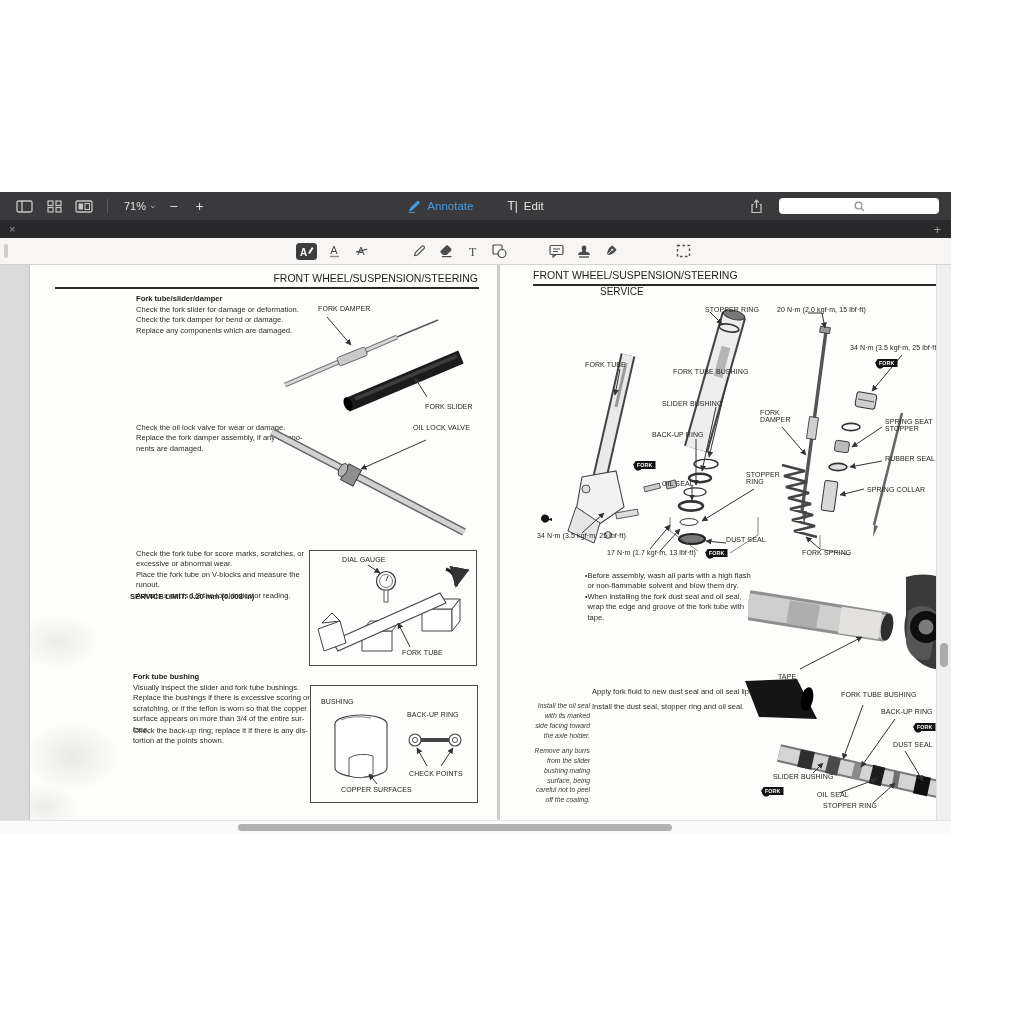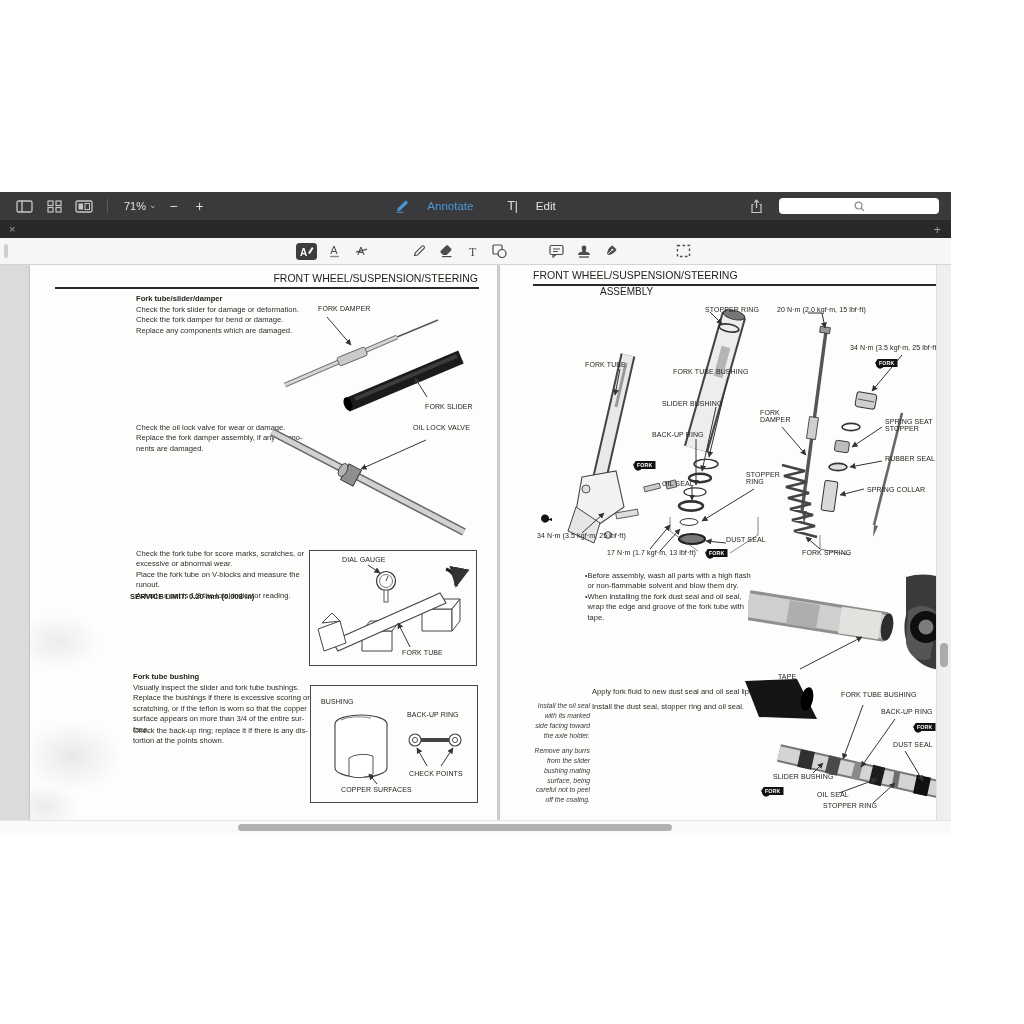--- a/index.html
+++ b/index.html
@@ -8,21 +8,21 @@
 
   
   .toolbar { height:28px; background:#3a3a3c; display:flex; align-items:center; position:relative; color:#d6d6d6; }
   .tb-left { display:flex; align-items:center; gap:8px; padding-left:13px; }
   .tb-icon { width:22px; height:18px; display:flex; align-items:center; justify-content:center; cursor:pointer; }
   .tb-sep { width:1px; height:14px; background:#5a5a5c; margin:0 4px; }
   .zoom-ctl { font-size:11px; color:#e3e3e3; display:flex; align-items:center; gap:3px; margin-left:4px; }
   .zoom-chev { font-size:9px; color:#b8b8b8; position:relative; top:-1px; }
   .zoom-btn { font-size:14px; color:#dcdcdc; width:18px; text-align:center; cursor:pointer; }
   .tb-center { position:absolute; left:0; right:0; display:flex; justify-content:center; gap:34px; pointer-events:none; }
-  .tb-mode { display:flex; align-items:center; gap:18px; font-size:11.5px; pointer-events:auto; cursor:pointer;text-align:right; }
+  .tb-mode { display:flex; align-items:center; gap:6px; font-size:11.5px; pointer-events:auto; cursor:pointer;text-align:right; }
   .annotate { color:#4699dd; }
   .edit { color:#e4e4e4; }
   .edit-ticon { font-size:12px; letter-spacing:0; }
   .tb-right { margin-left:auto; display:flex; align-items:center; gap:12px; padding-right:12px; }
   .searchbox { width:160px; height:16px; background:#ffffff; border-radius:4px; display:flex; align-items:center; justify-content:center; cursor:text; }
 
   
   .tabbar { height:18px; background:#29292b; display:flex; align-items:center; position:relative; }
   .tab-close { color:#9a9a9a; font-size:11px; padding-left:9px; cursor:pointer; }
   .tab-title { position:absolute; left:0; right:0; text-align:center; color:#d9d9d9; font-size:10.5px; letter-spacing:.2px; }
@@ -337,21 +337,21 @@
         <span class="cap" style="left:10px; top:12px;">BUSHING</span>
         <span class="cap" style="left:96px; top:25px;">BACK-UP RING</span>
         <span class="cap" style="left:30px; top:100px;">COPPER SURFACES</span>
         <span class="cap" style="left:98px; top:84px;">CHECK POINTS</span>
       </div>
     </div>
 
     <div class="page page-right">
       <div class="hdr" style="left:33px; top:4px;">FRONT WHEEL/SUSPENSION/STEERING</div>
       <div class="hdr-rule" style="top:19px; left:33px; right:35px;"></div>
-      <div class="hdr" style="left:100px; top:21px; font-size:10px;">ASSEMBLY</div>
+      <div class="hdr" style="left:100px; top:21px; font-size:10px;">SERVICE</div>
 
       <div class="fig" style="left:20px; top:34px; width:450px; height:268px;">
         <svg width="450" height="268" viewBox="0 0 450 268">
           <defs>
               <marker id="a5" markerWidth="7" markerHeight="7" refX="5.5" refY="3" orient="auto">
                 <path d="M0,0L6,3L0,6Z" fill="#333"></path>
               </marker>
             </defs>
 
           <line x1="108" y1="56" x2="80" y2="178" stroke="#444" stroke-width="15"></line>

